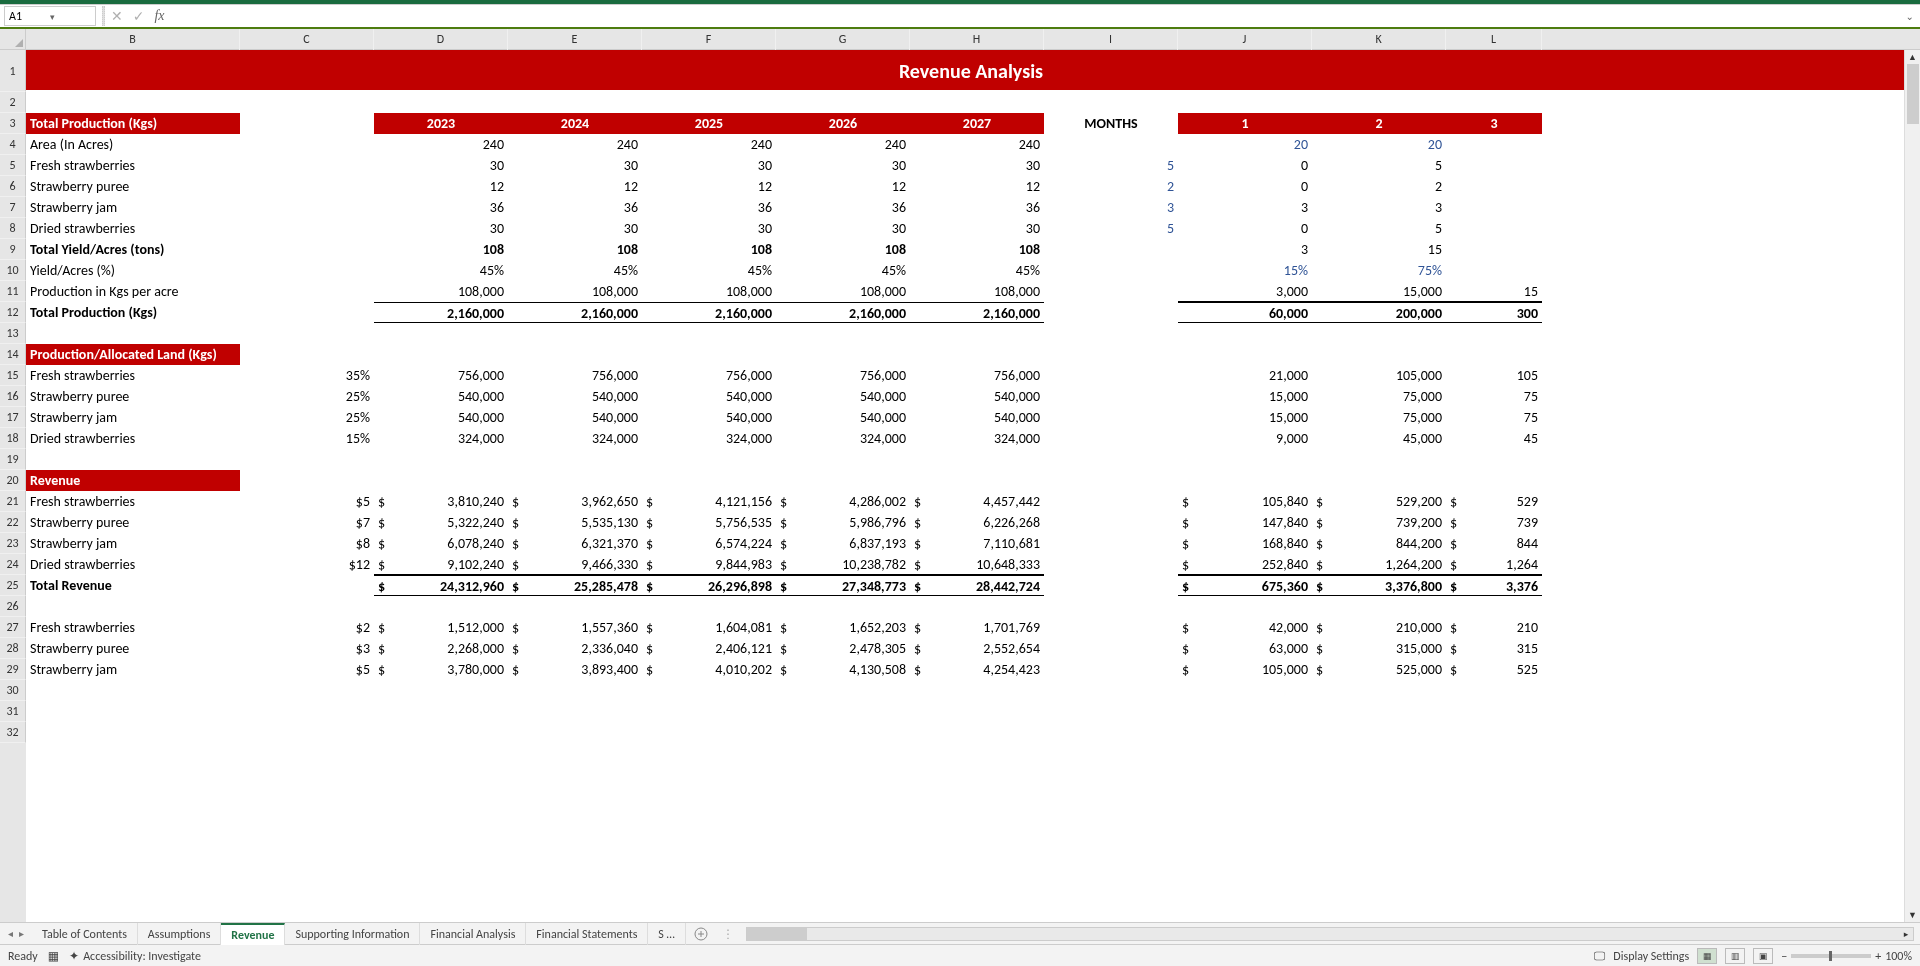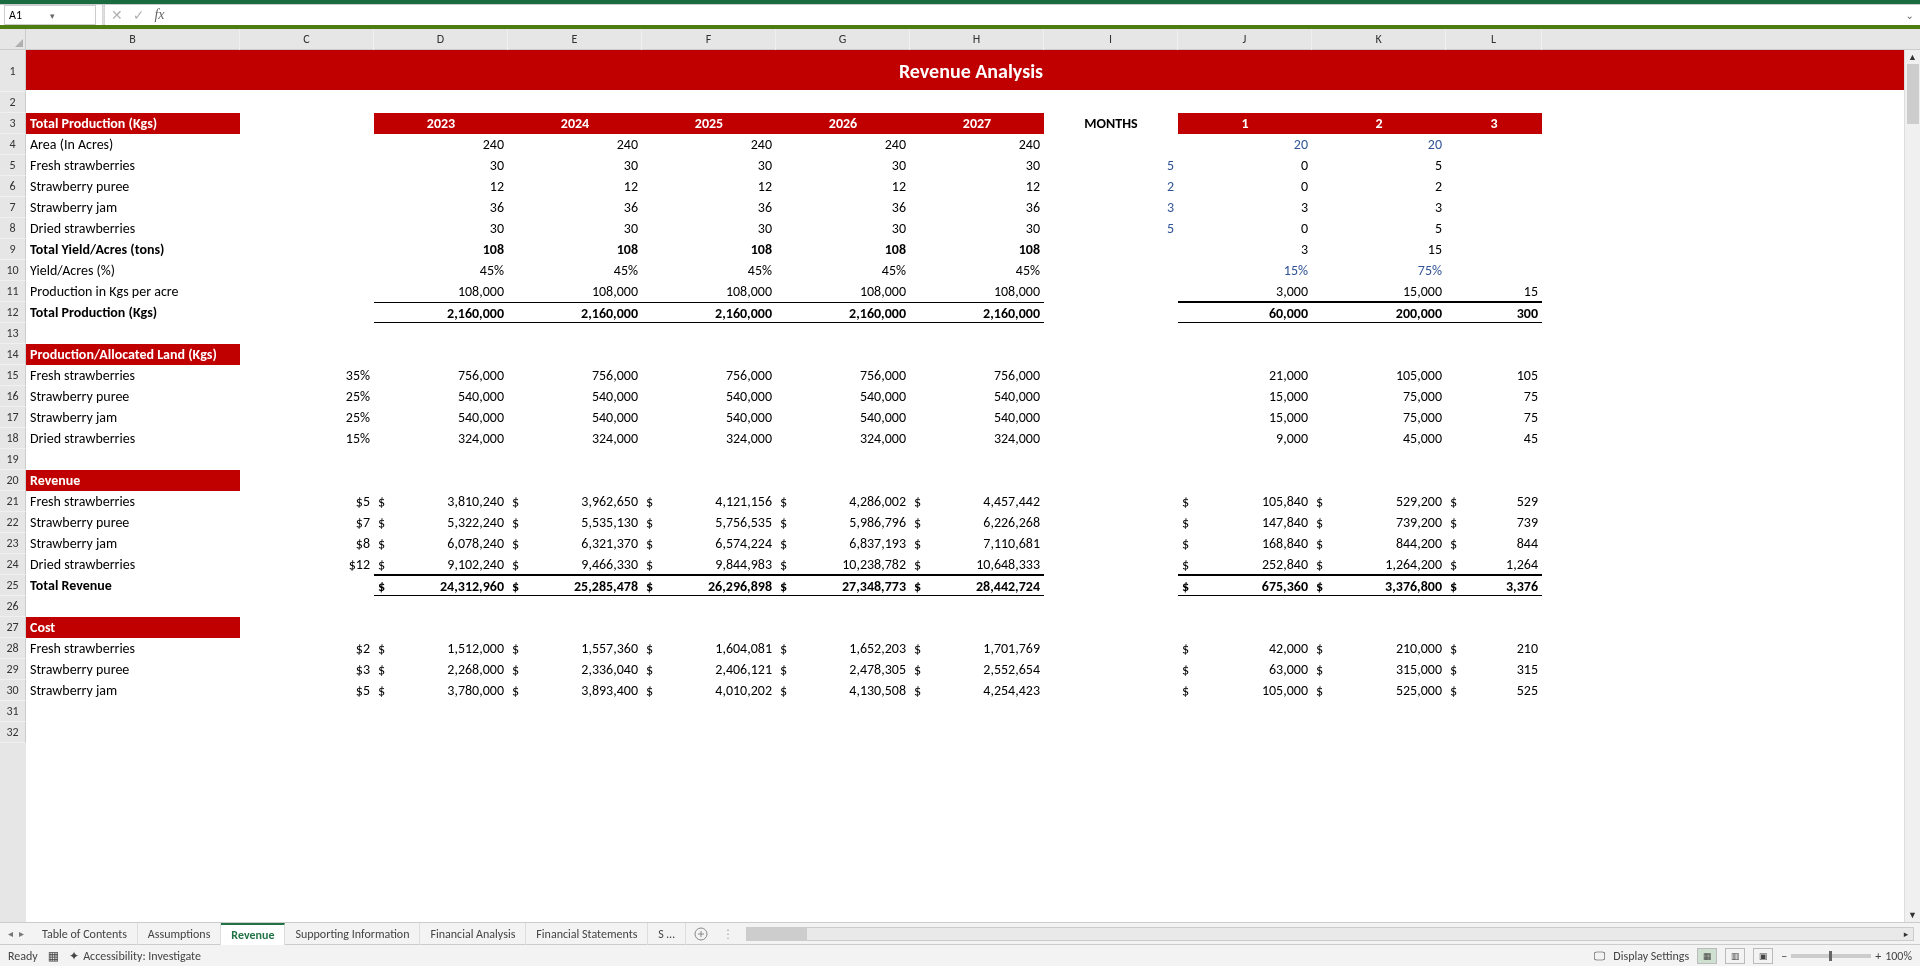--- a/index.html
+++ b/index.html
@@ -1,20 +1,20 @@
 <!DOCTYPE html>
 <html><head>
 <meta charset="utf-8">
 <style>
   * { margin:0; padding:0; box-sizing:border-box; }
   html,body { font-family: Calibri, Arial, sans-serif; font-size:14px; color:#000; background:#fff; }
   
   .top-strip { height:5px; background:#1a6b3f; border-bottom:1px solid #ccc; }
   
-  .formula-bar { display:flex; align-items:center; height:24px; border-bottom:4px solid #4d7c0f; background:#fff; padding-left:4px; }
+  .formula-bar { display:flex; align-items:center; height:24px; border-bottom:2px solid #4d7c0f; background:#fff; padding-left:4px; }
   .name-box { width:92px; height:20px; border:1px solid #ccc; display:flex; align-items:center; padding:0 4px; font-size:12px;}
   .name-box span { flex:1; }
   .name-box .dd { font-size:9px; color:#666; }
   .fb-sep { width:3px; height:20px; background:#e0e0e0; margin:0 6px; border-left:1px dotted #ccc; border-right:1px dotted #ccc;}
   .fb-icons { display:flex; align-items:center; gap:10px; color:#b0b0b0; font-size:14px; }
   .fb-icons .fx { font-style:italic; font-family:"Times New Roman",serif; color:#666; }
   .fb-expand { margin-left:auto; margin-right:6px; color:#666; font-size:10px; }
   
   .sheet-wrap { position:relative; height:calc(100vh - 5px - 24px - 22px - 22px); overflow:hidden; }
   .grid { display:flex; height:100%; }
@@ -663,33 +663,20 @@
             <div class="cell cE "></div>
             <div class="cell cF "></div>
             <div class="cell cG "></div>
             <div class="cell cH "></div>
             <div class="cell cI "></div>
             <div class="cell cJ "></div>
             <div class="cell cK "></div>
             <div class="cell cL "></div>
           </div>
           <div class="row">
-            <div class="cell cB red-cell">Cost</div>
-            <div class="cell cC "></div>
-            <div class="cell cD "></div>
-            <div class="cell cE "></div>
-            <div class="cell cF "></div>
-            <div class="cell cG "></div>
-            <div class="cell cH "></div>
-            <div class="cell cI "></div>
-            <div class="cell cJ "></div>
-            <div class="cell cK "></div>
-            <div class="cell cL "></div>
-          </div>
-          <div class="row">
             <div class="cell cB ">Fresh strawberries</div>
             <div class="cell cC r">$2</div>
             <div class="cell cD  ">
               <div class="money">
                 <span class="ds">$</span>
                 <span class="mv">1,512,000</span>
               </div>
             </div>
             <div class="cell cE  ">
               <div class="money">

